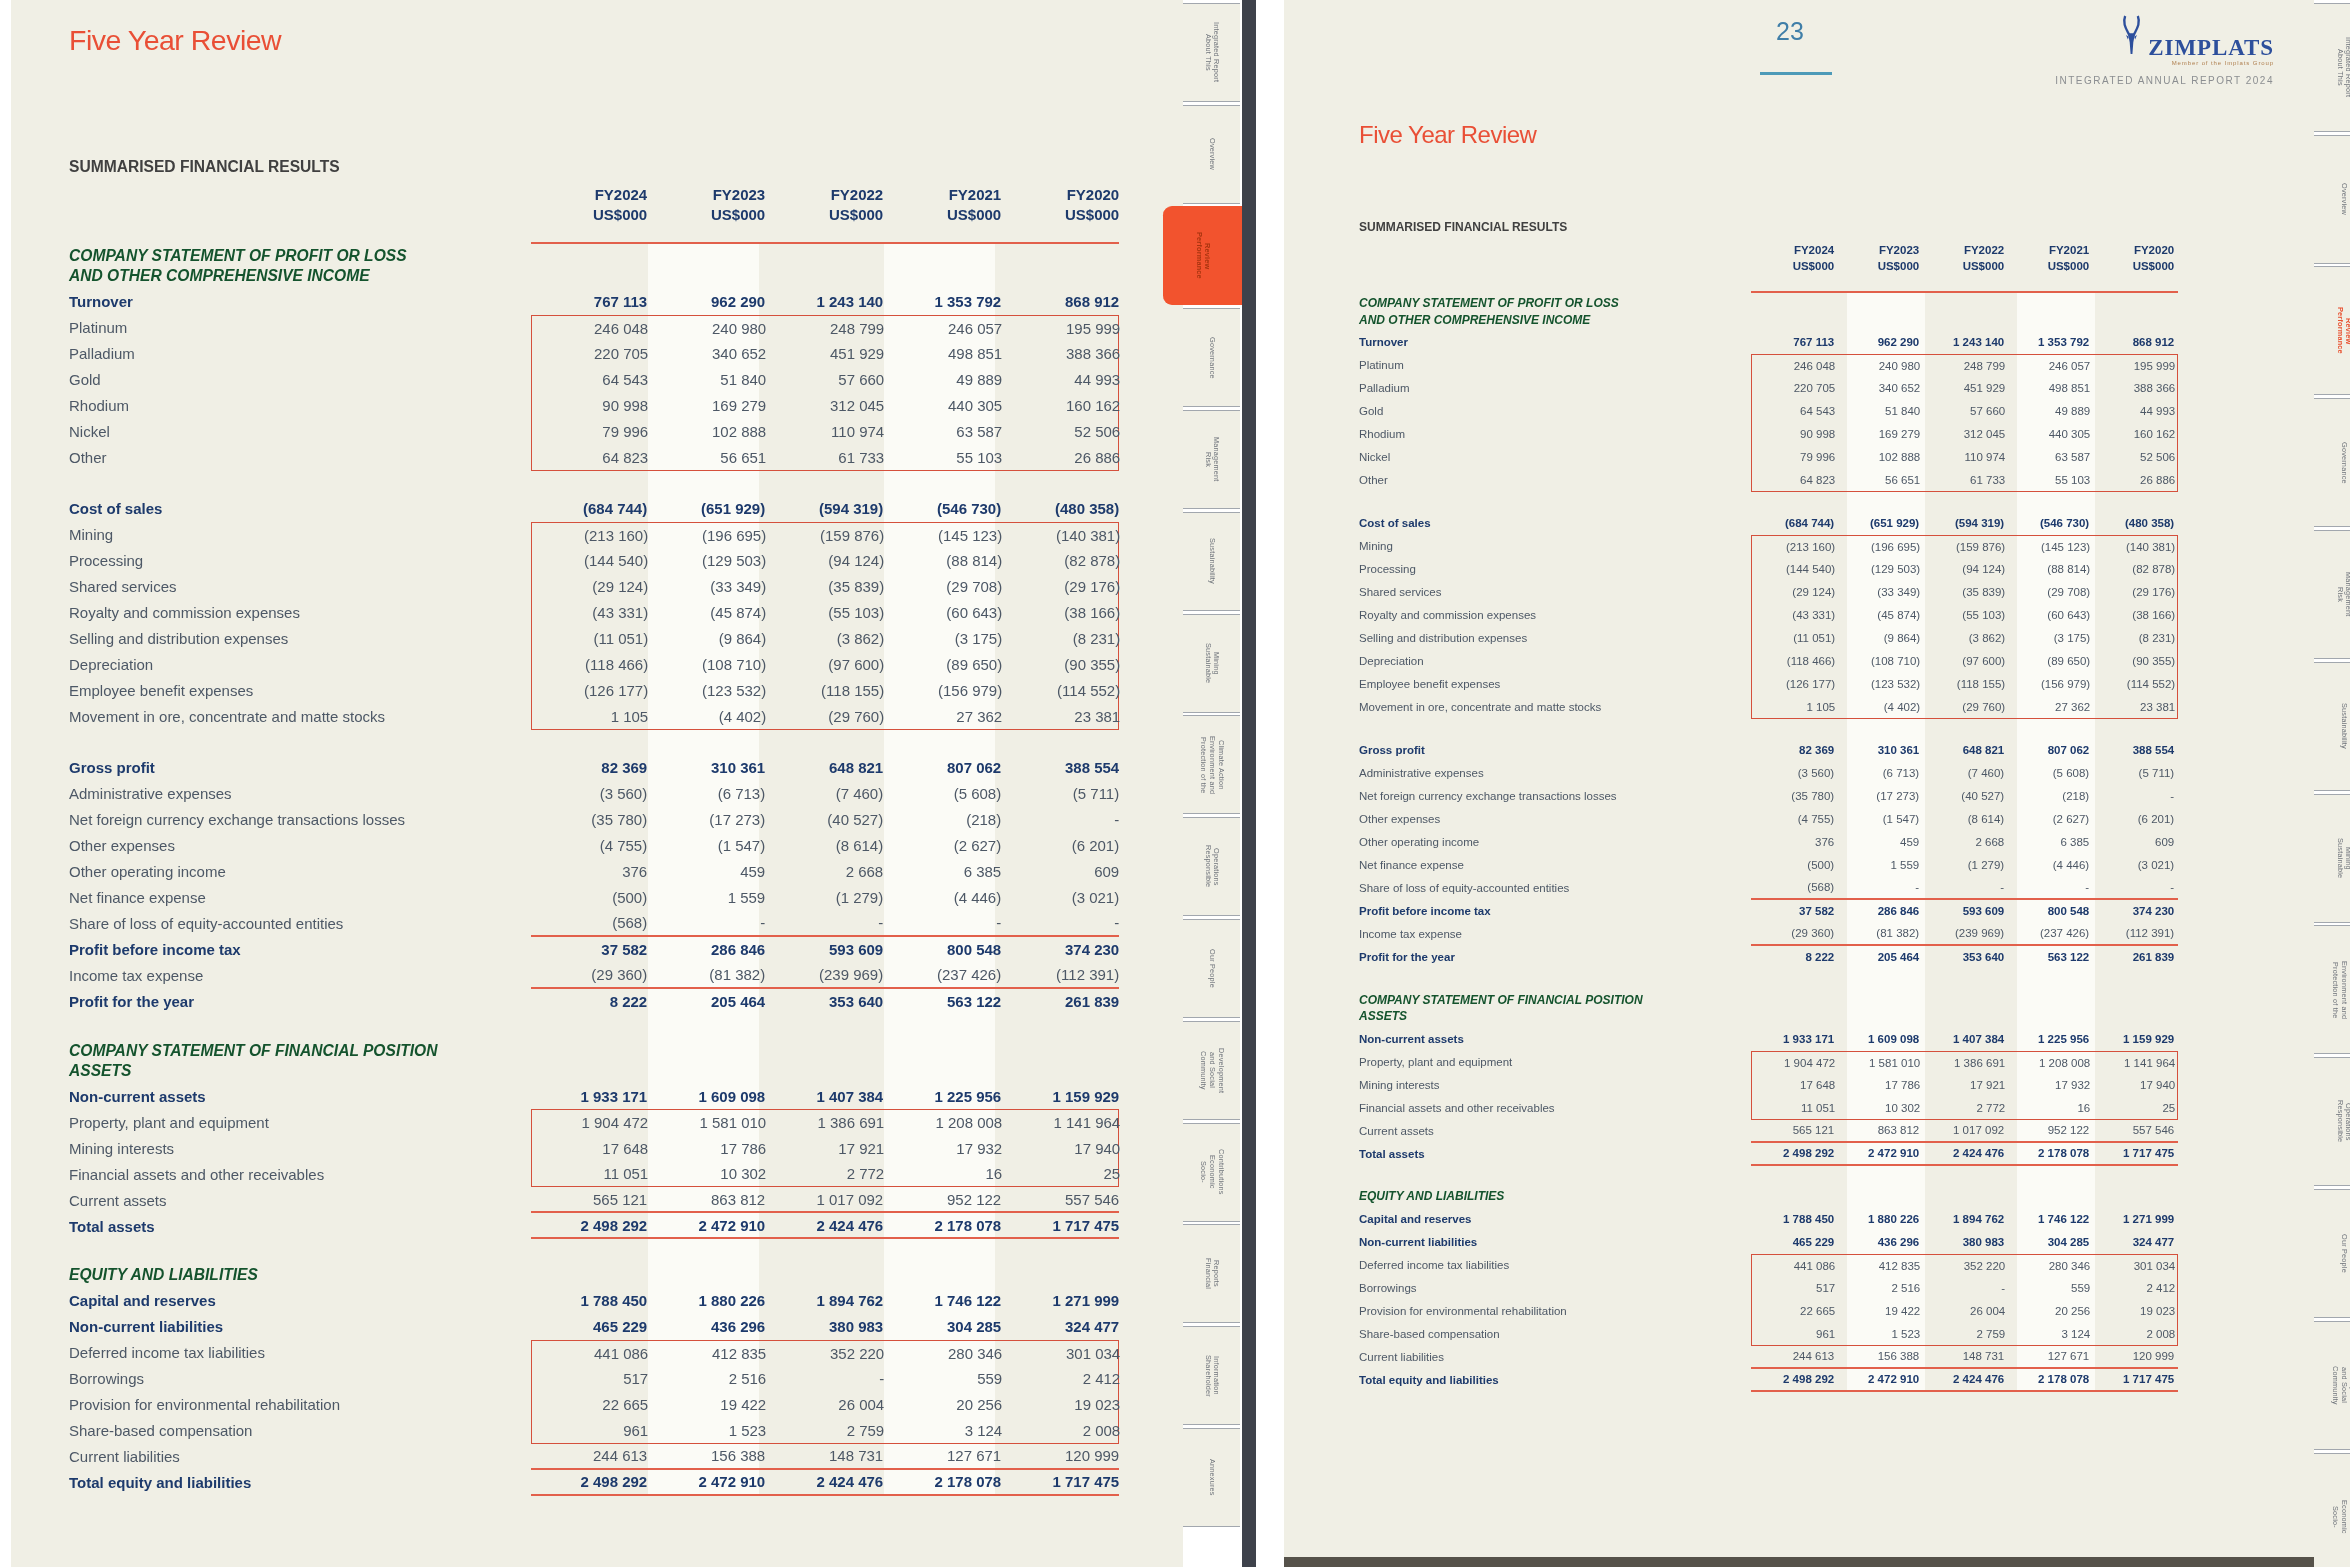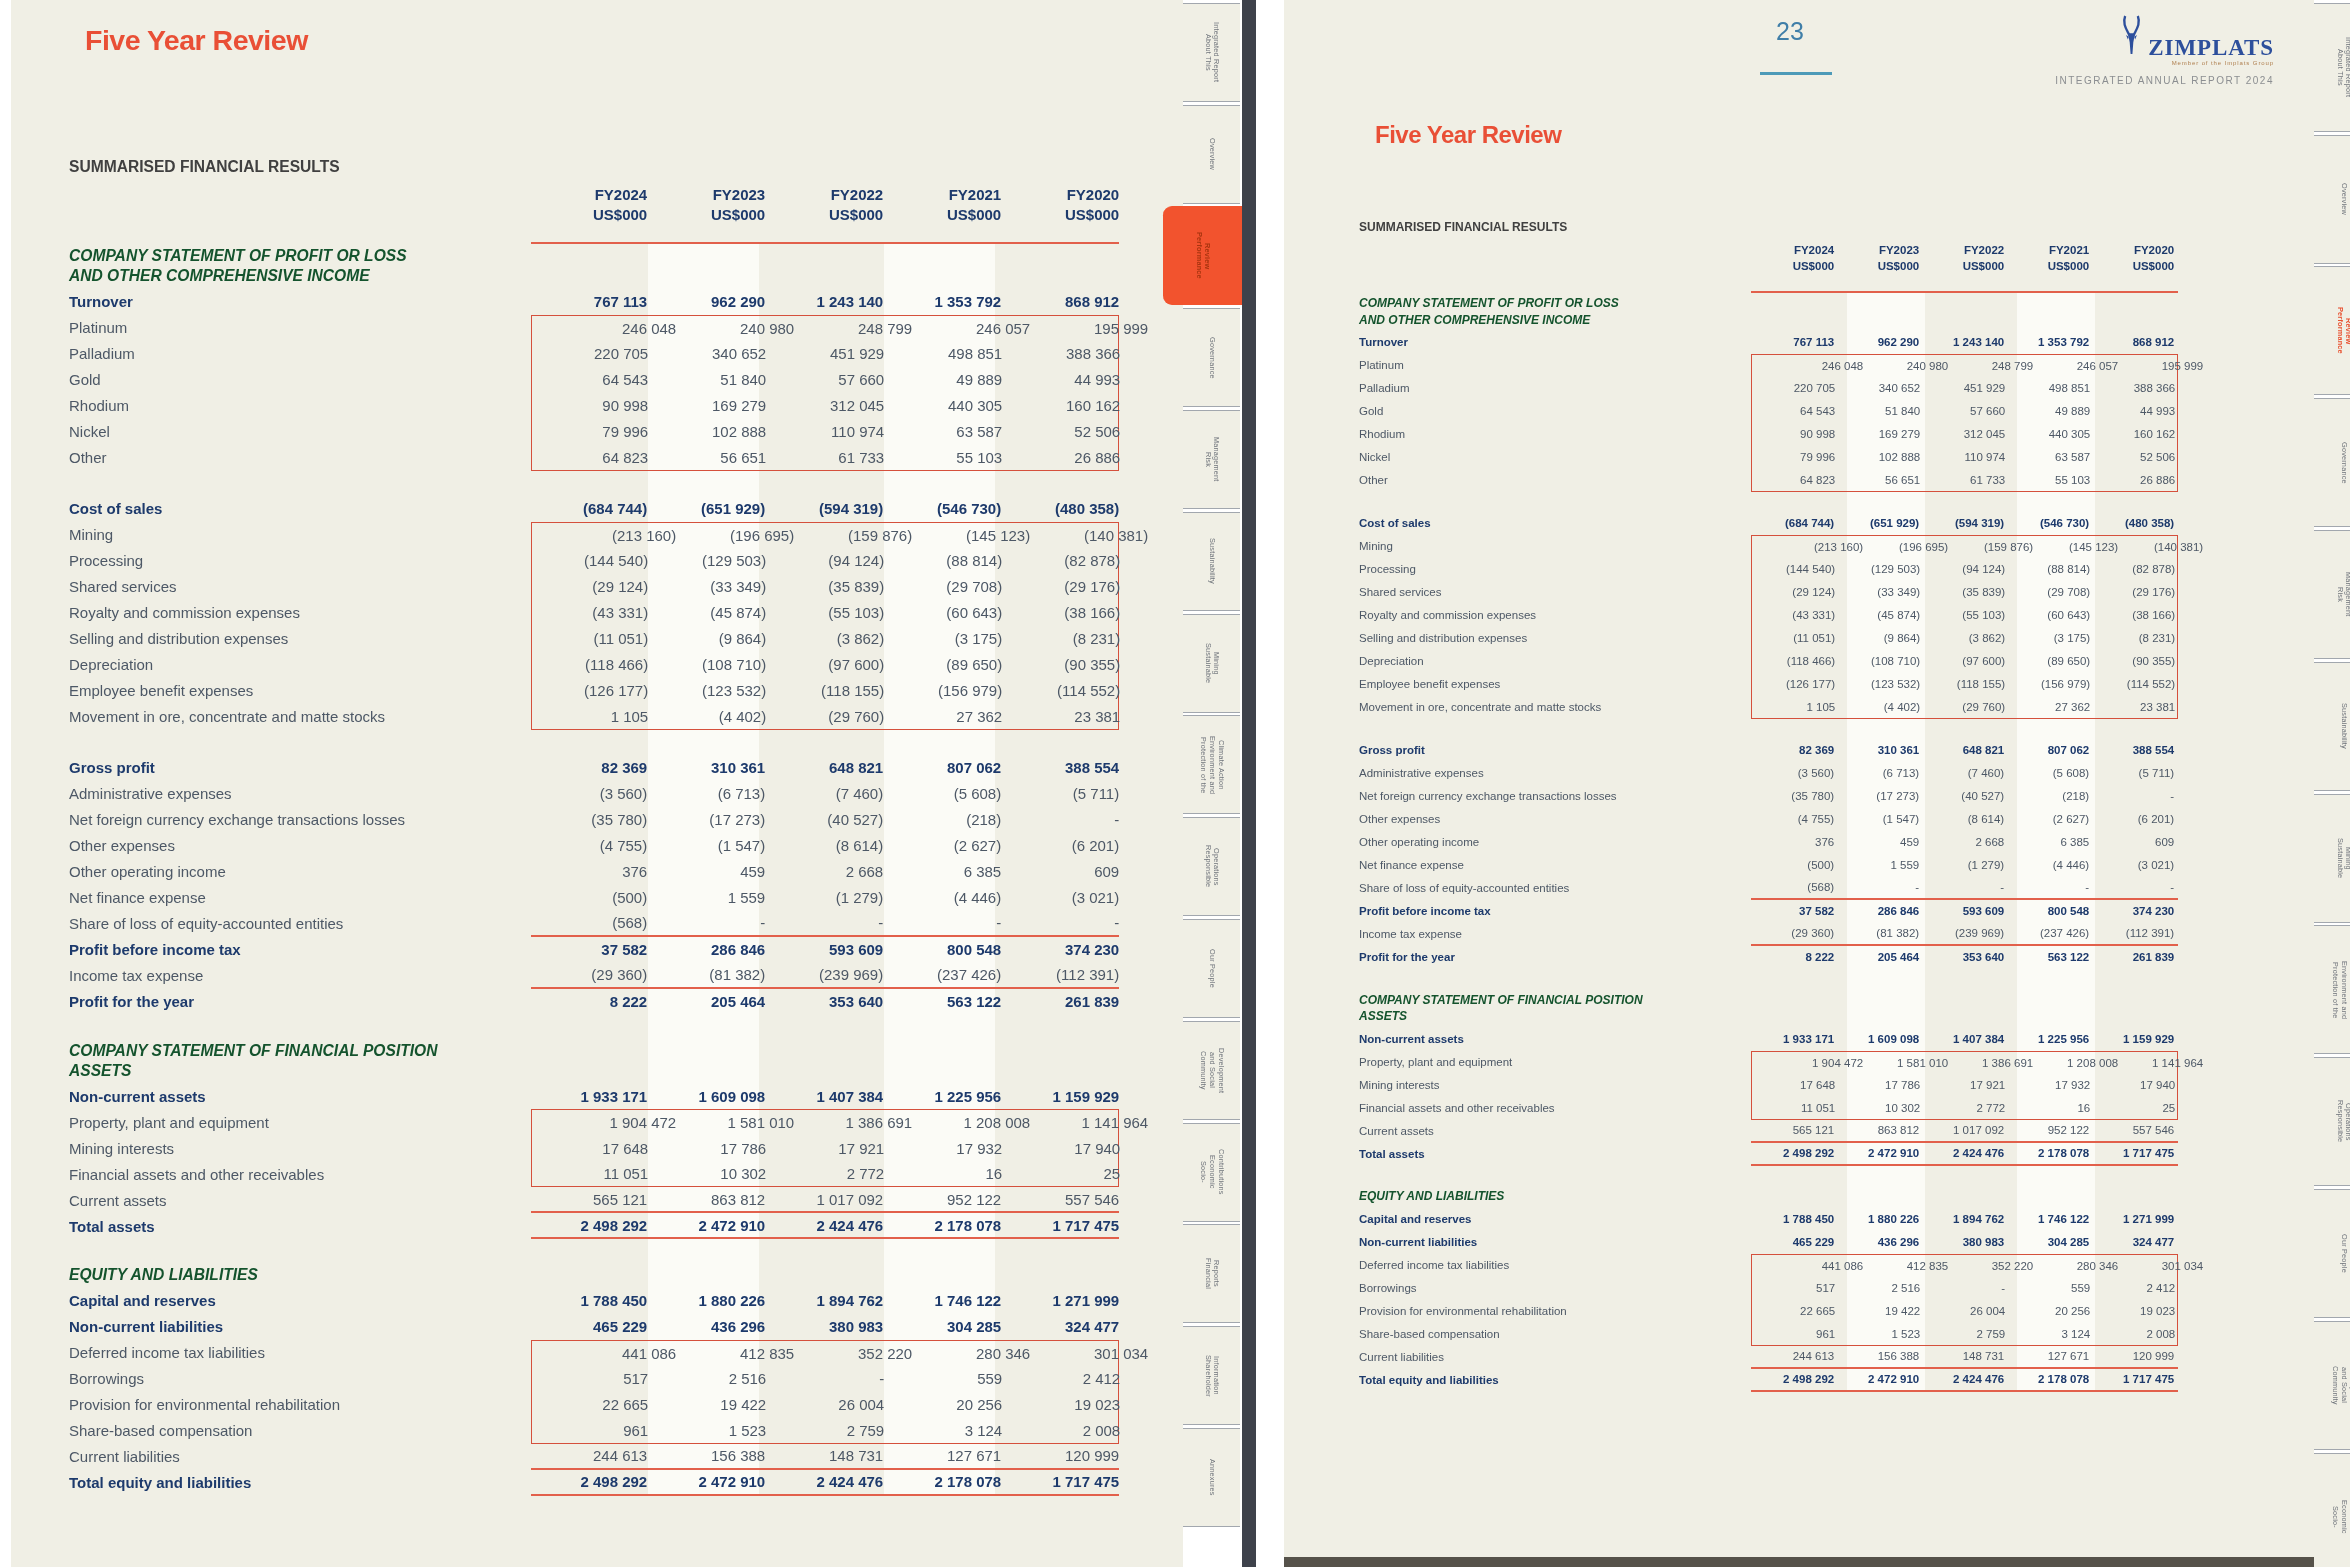--- a/index.html
+++ b/index.html
@@ -6,21 +6,21 @@
   body{width:2351px;height:1568px;overflow:hidden;background:#ffffff;position:relative;
        font-family:"Liberation Sans", sans-serif;}
   .page{position:absolute;top:0;height:1568px;background:#f0efe5;}
   .page--left{left:11px;width:1231px;}
   .page--right{left:1284px;width:1067px;}
 
   .divider-dark{position:absolute;left:1242px;top:0;width:14.7px;height:1568px;background:#3e424b;}
   .gutter-white{position:absolute;left:1256px;top:0;width:27.5px;height:1568px;background:#ffffff;}
   .bottom-strip{position:absolute;left:1284px;top:1557px;width:1067px;height:10px;background:#56524a;}
 
-  .doc-title{position:absolute;font-weight:bold;color:#e94f36;letter-spacing:-0.5px;margin-left:16px;}
+  .doc-title{position:absolute;font-weight:normal;color:#e94f36;letter-spacing:-0.5px;}
   .page--left .doc-title{left:58px;top:24px;font-size:28.5px;}
   .page--right .doc-title{left:75px;top:121px;font-size:24px;}
 
   .sheet{position:absolute;}
   .page--left  .sheet{left:58px;top:158px;width:1050px;
       --fs:15px;--fsb:15.6px;--rh:26px;--gap:25px;--secgap:24px;
       --labelw:450px;--colw:118px;--valw:588px;--hlh:20px;--shlh:20px;}
   .page--right .sheet{left:75px;top:220px;width:819px;
       --fs:11.5px;--fsb:12px;--rh:23px;--gap:20px;--secgap:21px;
       --labelw:392px;--colw:85px;--valw:427px;--hlh:15.6px;--shlh:16.5px;}
@@ -46,21 +46,21 @@
   .sec-heading-block{padding:1.8px 0 2.8px 0;}
 
   .trow{display:flex;height:var(--rh);align-items:center;position:relative;z-index:1;}
   .trow.gapb{margin-top:var(--gap);}
   .lbl{flex:1;font-size:var(--fs);color:#4d5866;padding-right:7.3px;white-space:nowrap;}
   .vals{width:var(--valw);height:100%;display:grid;grid-template-columns:repeat(5,var(--colw));
         align-items:center;box-sizing:border-box;}
   .vcell{text-align:right;padding-right:1.8px;font-size:var(--fs);color:#4d5866;white-space:nowrap;}
   .trow.b .lbl,.trow.b .vcell{color:#1d3a6c;font-weight:bold;}
   .vals.boxside{border-left:1.8px solid #d5503c;border-right:1.8px solid #d5503c;}
-  .vals.boxtop{border-top:1.8px solid #d5503c;padding-left:28px;}
+  .vals.boxtop{border-top:1.8px solid #d5503c;}
   .vals.boxbot{border-bottom:1.8px solid #d5503c;}
   .vals.ruleb{border-bottom:2.3px solid #e2604b;}
 
   
   .tabstrip{position:absolute;top:0;bottom:0;background:#ffffff;z-index:5;}
   .tabstrip--left{left:1172px;width:59px;}
   .tabstrip--edge{left:1030px;width:59px;}
   .tab{box-sizing:border-box;background:#f0efe5;display:flex;align-items:center;justify-content:center;
        position:relative;border-top:0.9px solid #a2a7ae;border-bottom:0.9px solid #a2a7ae;}
   .tabstrip--left .tab{height:99px;margin:2.8px 1.8px 2.8px 0;}

